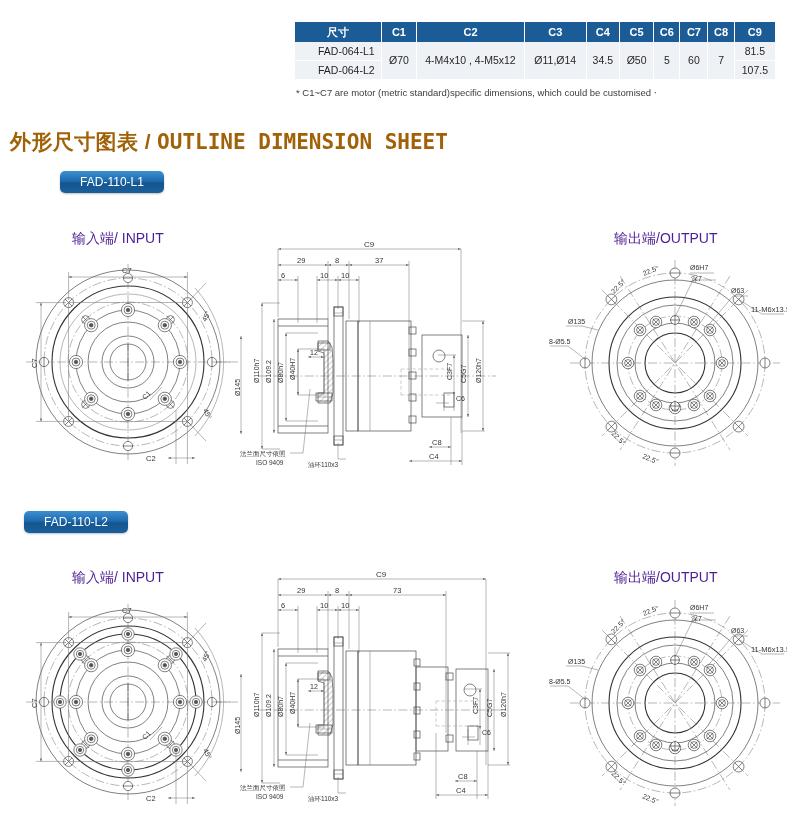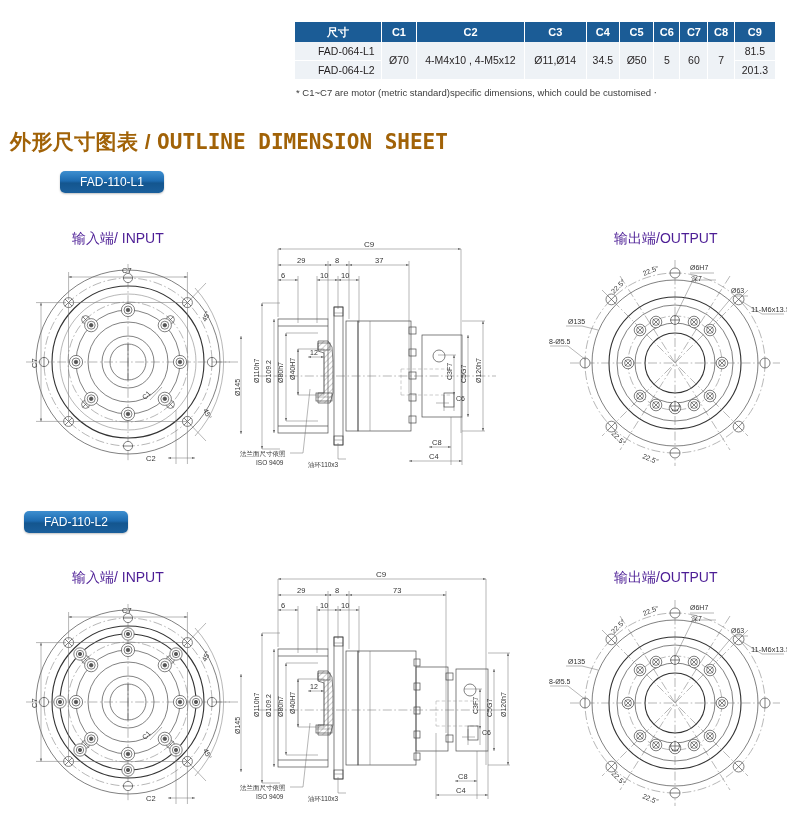--- a/index.html
+++ b/index.html
@@ -121,21 +121,21 @@
       <td rowspan="2">Ø11,Ø14</td>
       <td rowspan="2">34.5</td>
       <td rowspan="2">Ø50</td>
       <td rowspan="2">5</td>
       <td rowspan="2">60</td>
       <td rowspan="2">7</td>
       <td>81.5</td>
     </tr>
     <tr>
       <td class="name">FAD-064-L2</td>
-      <td>201.3</td>
+      <td>107.5</td>
     </tr>
   </tbody>
 </table>
 
 <div class="notes">
   <div>* C1~C7 are motor (metric standard)specific dimensions, which could be customised ‧</div>
 </div>
 
 <div class="sheet-title"><span>外形尺寸图表 / </span><span class="en">OUTLINE DIMENSION SHEET</span></div>
 

